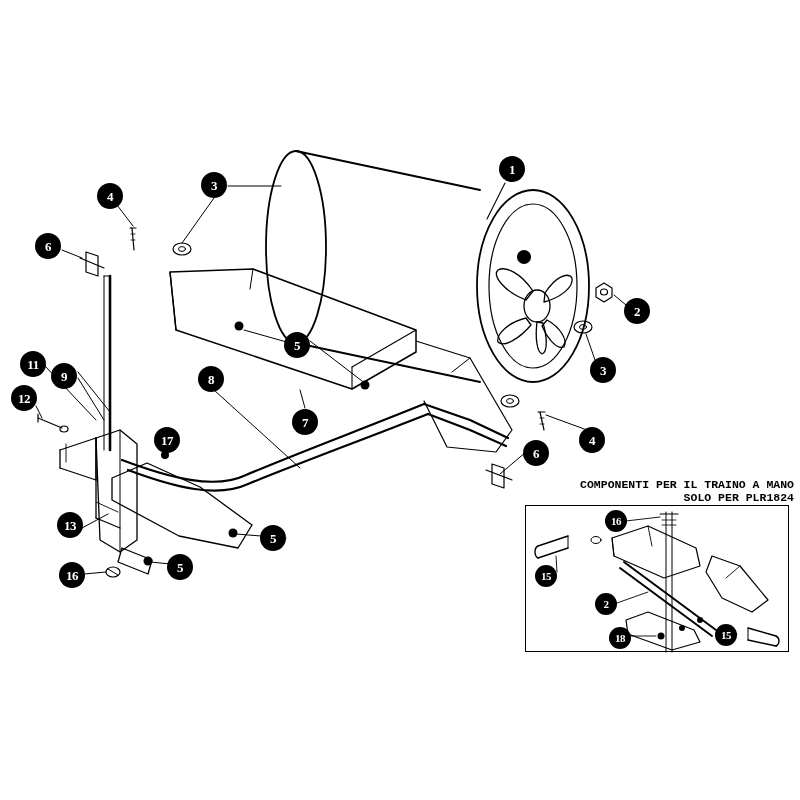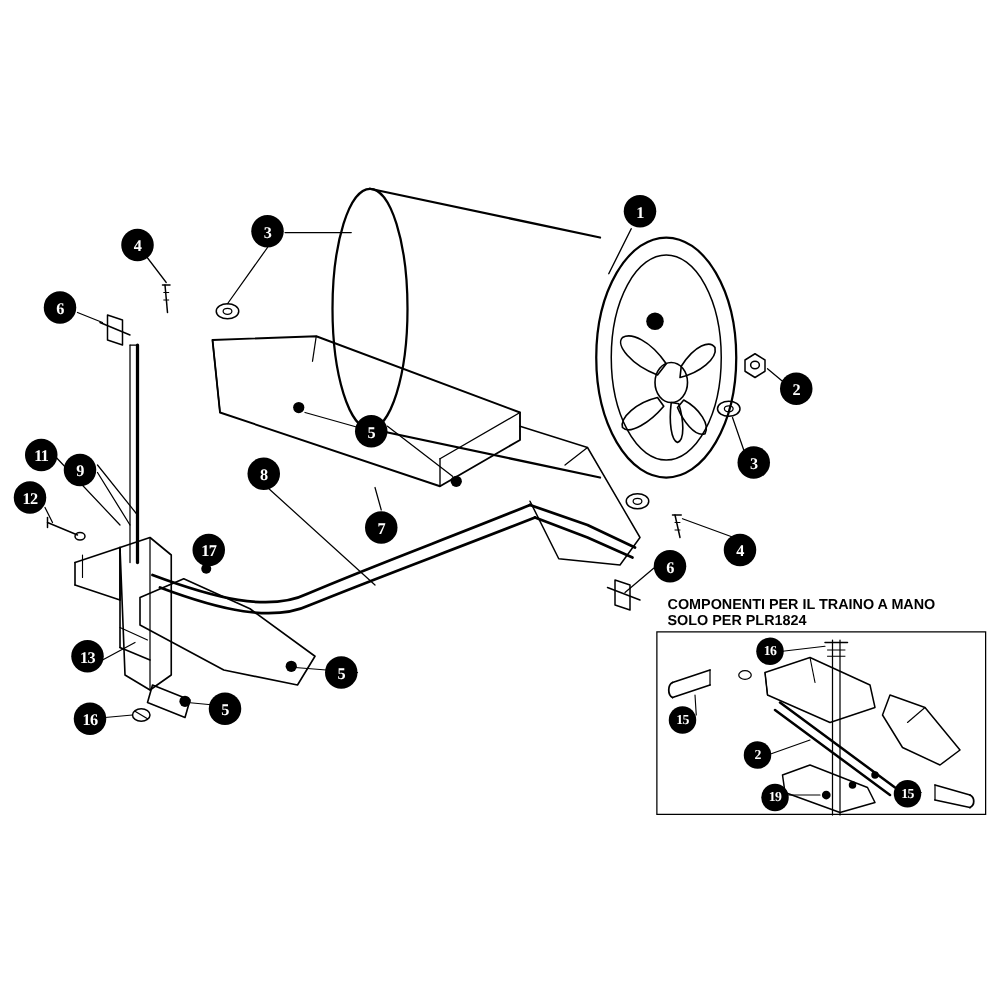--- a/index.html
+++ b/index.html
@@ -47,26 +47,26 @@
   }
   .callout.small {
     width: 22px;
     height: 22px;
     margin-left: -11px;
     margin-top: -11px;
     font-size: 11px;
   }
   .inset-title {
     position: absolute;
-    text-align: left;
+    text-align: right;
     font-size: 11.5px;
     font-weight: bold;
     color: #000000;
     line-height: 1.15;
-    font-family: Liberation Sans, sans-serif;
+    font-family: Liberation Mono, monospace;
     white-space: nowrap;
   }
   .inset-box {
     position: absolute;
     border: 1.6px solid #000000;
     background: transparent;
   }
 </style>
 </head>
 <body>
@@ -279,15 +279,15 @@
         <path d="M617 603 L648 592"></path>
         <path d="M631 636 L656 636"></path>
       </g>
     </g>
   </svg>
 
   <div class="callout small" style="left:546px; top:576px;">15</div>
   <div class="callout small" style="left:726px; top:635px;">15</div>
   <div class="callout small" style="left:616px; top:521px;">16</div>
   <div class="callout small" style="left:606px; top:604px;">2</div>
-  <div class="callout small" style="left:620px; top:638px;">19</div>
+  <div class="callout small" style="left:620px; top:638px;">18</div>
 
 </div>
 
 </body></html>

